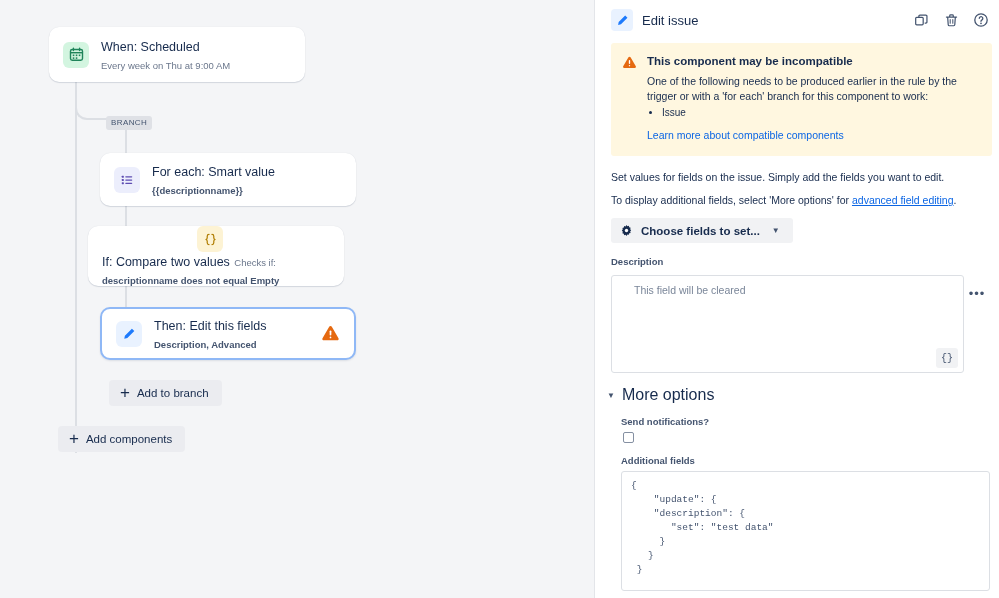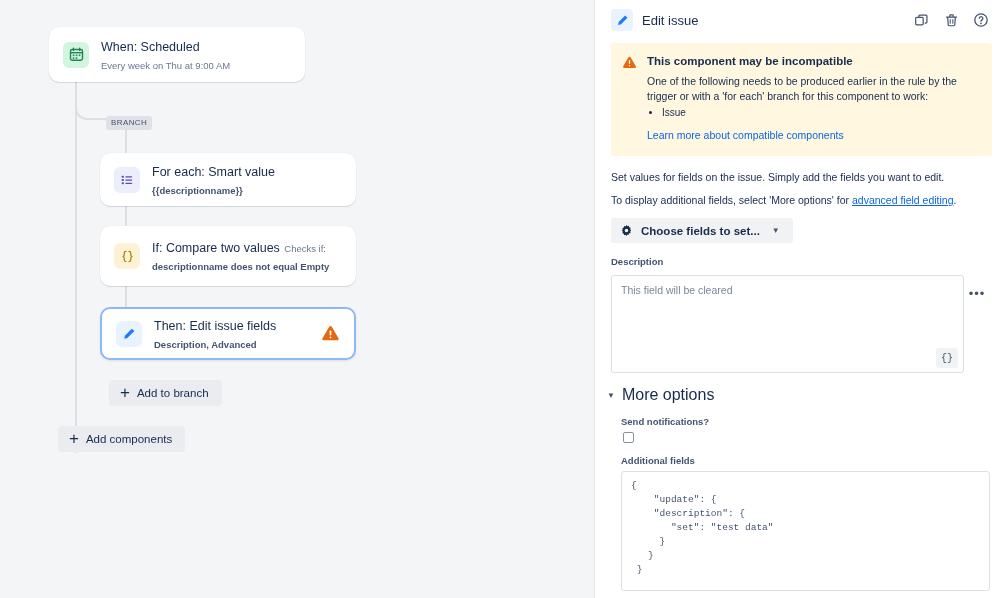--- a/index.html
+++ b/index.html
@@ -193,21 +193,21 @@
   .desc-row { display: flex; align-items: flex-start; padding: 0 9px 0 16px; }
   .desc-box {
     position: relative;
     flex: 1 1 auto;
     height: 98px;
     background: #ffffff;
     border: 1px solid #dcdfe4;
     border-radius: 3px;
   }
   .desc-box .ph {
-    position: absolute; top: 7px; left: 9px;
+    position: absolute; top: 7px; left: 22px;
     font-size: 10.5px; color: #7a8699; line-height: 14px;
   }
   .smartbtn {
     position: absolute; right: 5px; bottom: 4px;
     width: 22px; height: 20px;
     background: #f1f2f4;
     border: none; border-radius: 3px;
     display: flex; align-items: center; justify-content: center;
     font-family: "Liberation Mono", monospace;
     font-size: 10px; color: #44546f;
@@ -310,42 +310,42 @@
           <rect x="6" y="7.3" width="8" height="1.5" rx="0.7" fill="#5e4db2"></rect>
           <rect x="6" y="11" width="8" height="1.5" rx="0.7" fill="#5e4db2"></rect>
         </svg>
       </span>
       <span class="ctext">
         <span class="ctitle">For each: Smart value</span>
         <span class="csub"><b>{{descriptionname}}</b></span>
       </span>
     </div>
 
-    <div class="card" style="left:100px; top:226px; width:256px; height:60px;">
+    <div class="card" style="left:88px; top:226px; width:256px; height:60px;flex-direction:column;">
       <span class="icon-box" style="background:#fdf3d4;">
         <svg width="15" height="15" viewBox="0 0 16 16" fill="none" aria-hidden="true">
           <path d="M6.4 2.6c-1.4 0-1.9.7-1.9 1.9v1.7c0 1-.5 1.5-1.3 1.8.8.3 1.3.8 1.3 1.8v1.7c0 1.2.5 1.9 1.9 1.9" stroke="#b07d00" stroke-width="1.3" stroke-linecap="round" stroke-linejoin="round"></path>
           <path d="M9.6 2.6c1.4 0 1.9.7 1.9 1.9v1.7c0 1 .5 1.5 1.3 1.8-.8.3-1.3.8-1.3 1.8v1.7c0 1.2-.5 1.9-1.9 1.9" stroke="#b07d00" stroke-width="1.3" stroke-linecap="round" stroke-linejoin="round"></path>
         </svg>
       </span>
       <span class="ctext">
         <span class="ctitle">If: Compare two values</span>
         <span class="csub">Checks if:</span>
         <span class="csub"><b>descriptionname does not equal Empty</b></span>
       </span>
     </div>
 
     <div class="card selected" style="left:100px; top:307px; width:256px; height:53px;">
       <span class="icon-box" style="background:#e9f2ff;">
         <svg width="14" height="14" viewBox="0 0 16 16" fill="none" aria-hidden="true">
           <path d="M11.3 1.9l2.8 2.8-8 8-3.5.7.7-3.5 8-8z" fill="#1d7afc"></path>
         </svg>
       </span>
       <span class="ctext">
-        <span class="ctitle">Then: Edit issue fields</span>
+        <span class="ctitle">Then: Edit this fields</span>
         <span class="csub"><b>Description, Advanced</b></span>
       </span>
       <span style="flex:0 0 auto; margin-left:8px; display:flex;">
         <svg width="19" height="19" viewBox="0 0 20 20" aria-hidden="true">
           <path d="M10 2.2c.6 0 1.1.3 1.4.8l7 11.9c.6 1-.1 2.3-1.4 2.3H3c-1.3 0-2-1.3-1.4-2.3l7-11.9c.3-.5.8-.8 1.4-.8z" fill="#e56910"></path>
           <rect x="9.1" y="6.8" width="1.8" height="5.2" rx="0.9" fill="#fff"></rect>
           <rect x="9.1" y="13.2" width="1.8" height="1.9" rx="0.9" fill="#fff"></rect>
         </svg>
       </span>
     </div>

